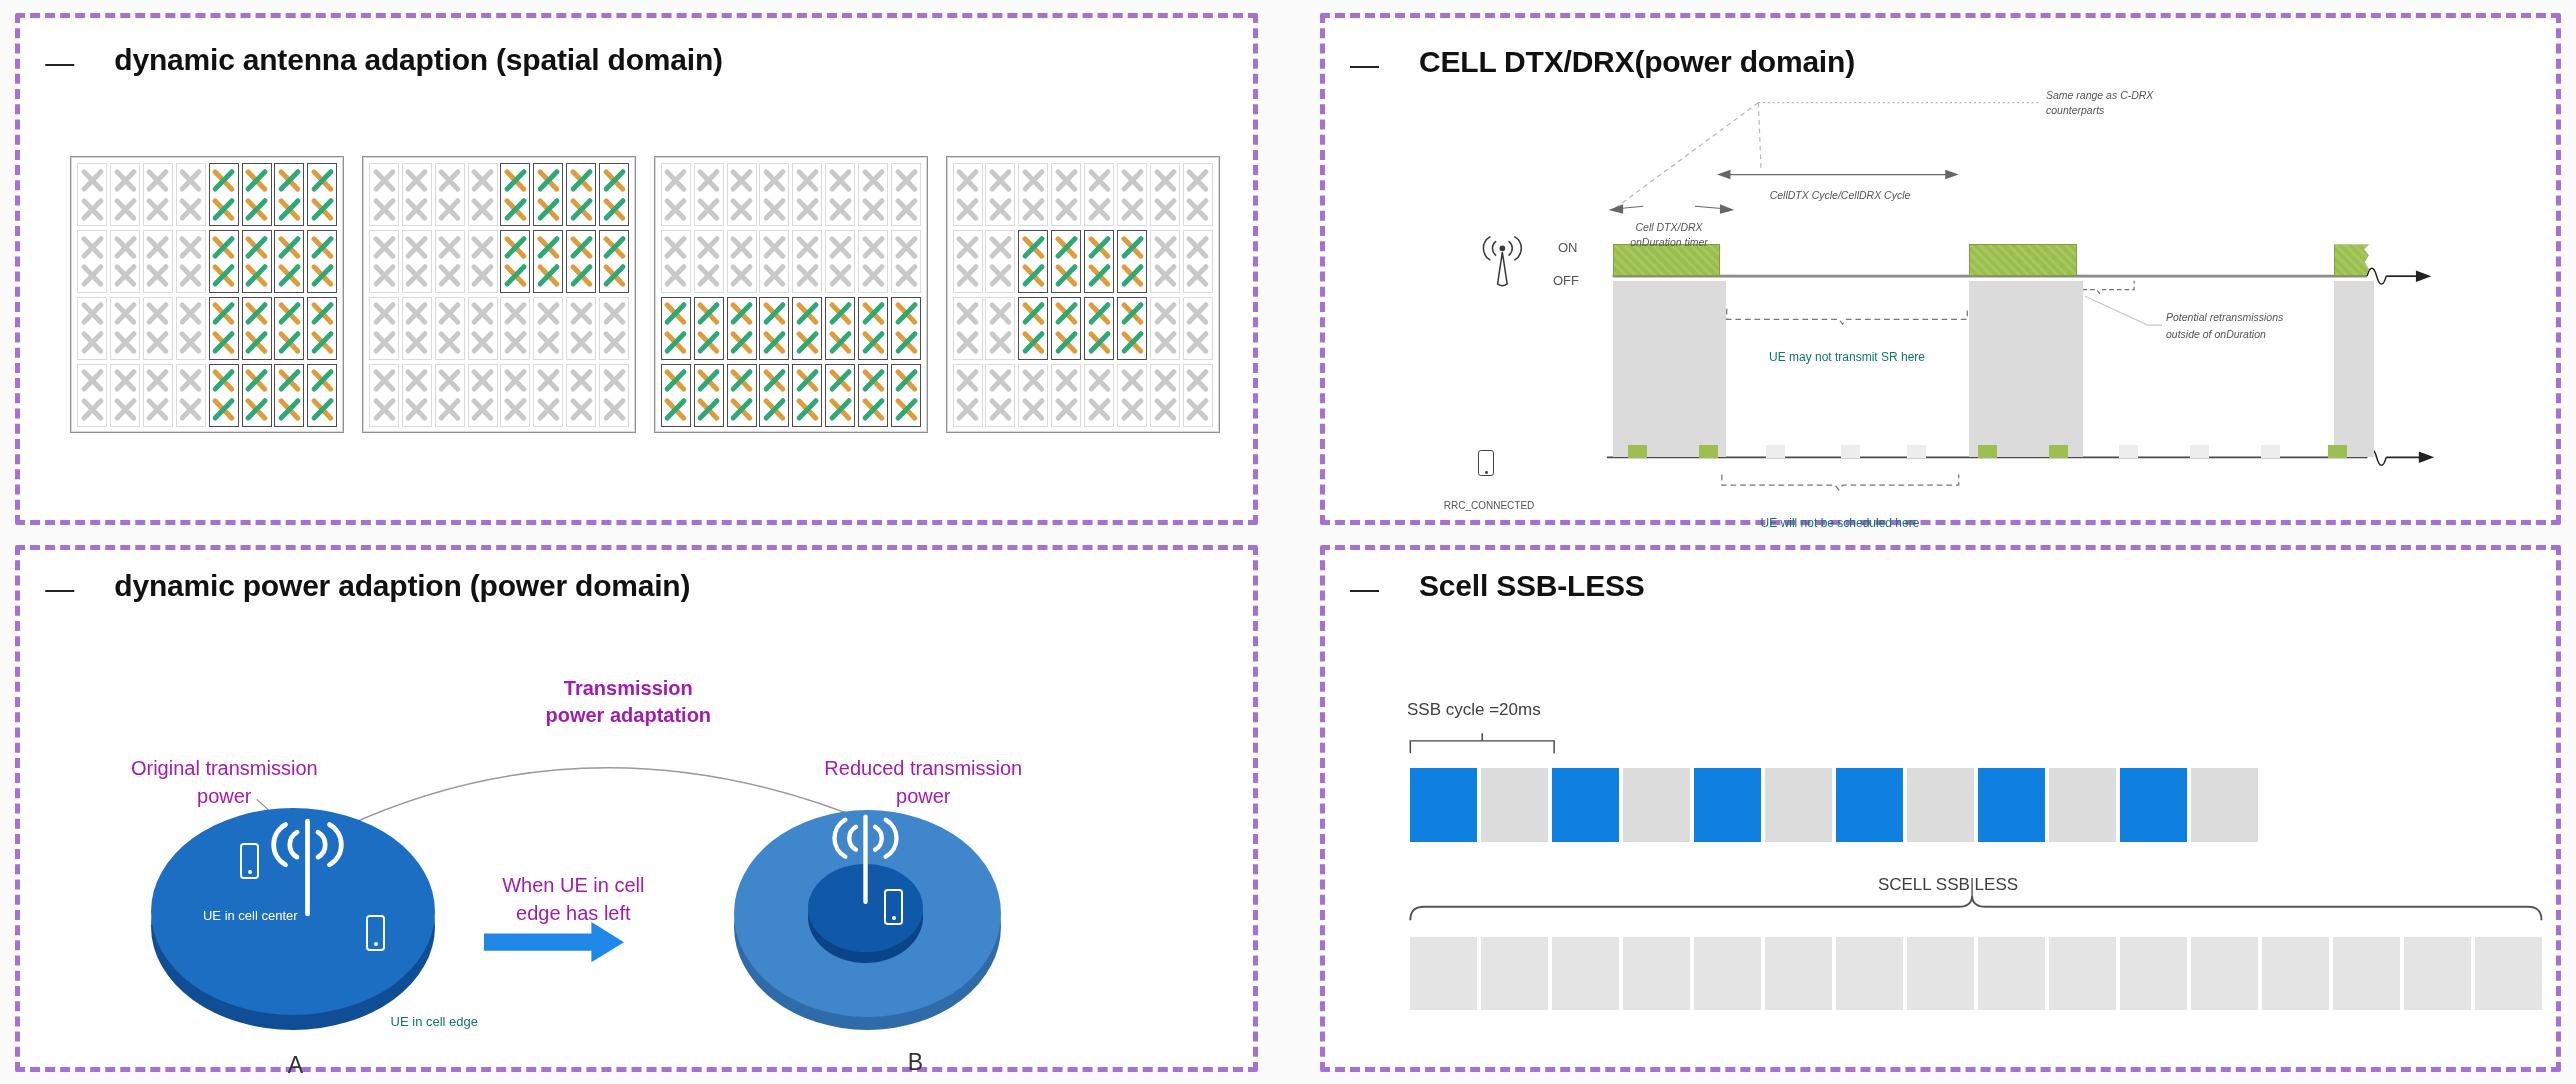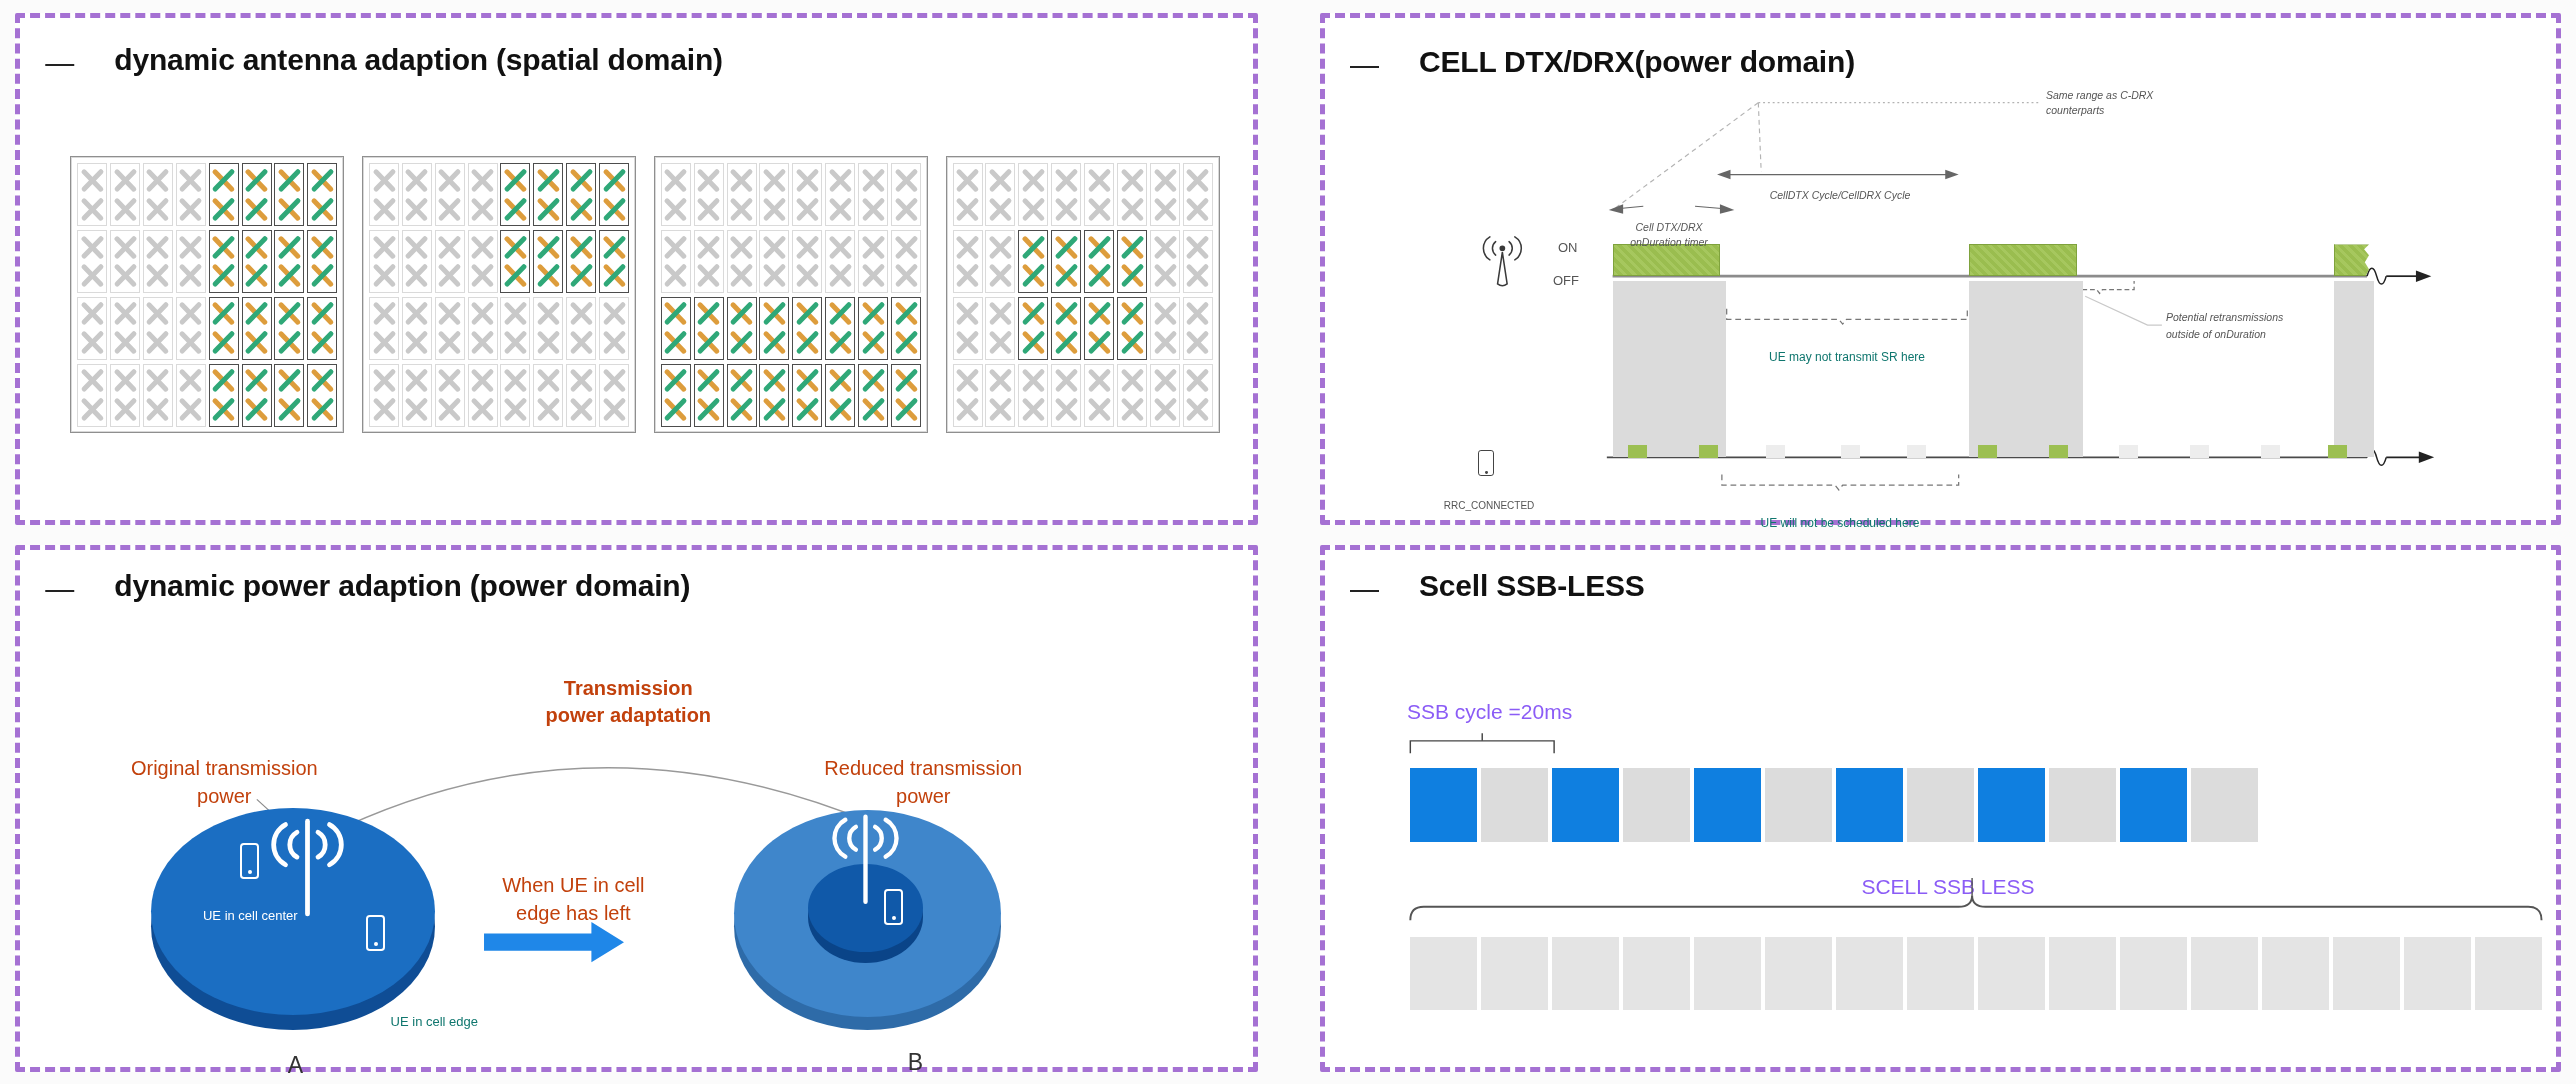--- a/index.html
+++ b/index.html
@@ -47,31 +47,31 @@
   .gblock.torn{clip-path:polygon(0 0,100% 0,86% 15%,100% 34%,88% 56%,100% 78%,90% 100%,0 100%);border-right:none;}
   .gband{position:absolute;top:263px;height:176px;background:var(--band-gray);}
   .tick{position:absolute;top:427px;width:19px;height:12.5px;}
   .tick.green{background:var(--green);}
   .tick.faint{background:#ededed;}
   .phone{position:absolute;border:1.9px solid #444;border-radius:2.9px;width:16.3px;height:26px;}
   .phone::after{content:"";position:absolute;left:50%;bottom:1.9px;width:2.9px;height:2.9px;margin-left:-1.4px;
     border-radius:50%;background:#444;}
 
   
-  .big-lbl{position:absolute;font-size:20px;color:#c2410c;line-height:28px;text-align:center;}
+  .big-lbl{position:absolute;font-size:20px;color:#a21caf;line-height:28px;text-align:center;}
   .bold{font-weight:bold;}
   .ellipse{position:absolute;border-radius:50%;}
   .wphone{position:absolute;border:2.4px solid #fff;border-radius:3.8px;width:19px;height:36px;}
   .wphone::after{content:"";position:absolute;left:50%;bottom:2.9px;width:3.8px;height:3.8px;margin-left:-1.9px;
     border-radius:50%;background:#fff;}
   .cell-lbl{position:absolute;font-size:13px;white-space:nowrap;}
   .ab-lbl{position:absolute;font-size:23px;color:#333;}
 
   
-  .ssb-lbl{position:absolute;font-size:21px;color:#8b5cf6;white-space:nowrap;}
+  .ssb-lbl{position:absolute;font-size:17px;color:#404040;white-space:nowrap;}
   .sblock{position:absolute;width:67px;}
   .sblock.top{top:218px;height:74px;}
   .sblock.bottom{top:387px;height:73px;background:var(--bottom-gray);}
   .sblock.blue{background:var(--blue);}
   .sblock.gray{background:var(--block-gray);}
 </style>
 </head>
 <body>
 
 <div class="panel" id="p-antenna">

